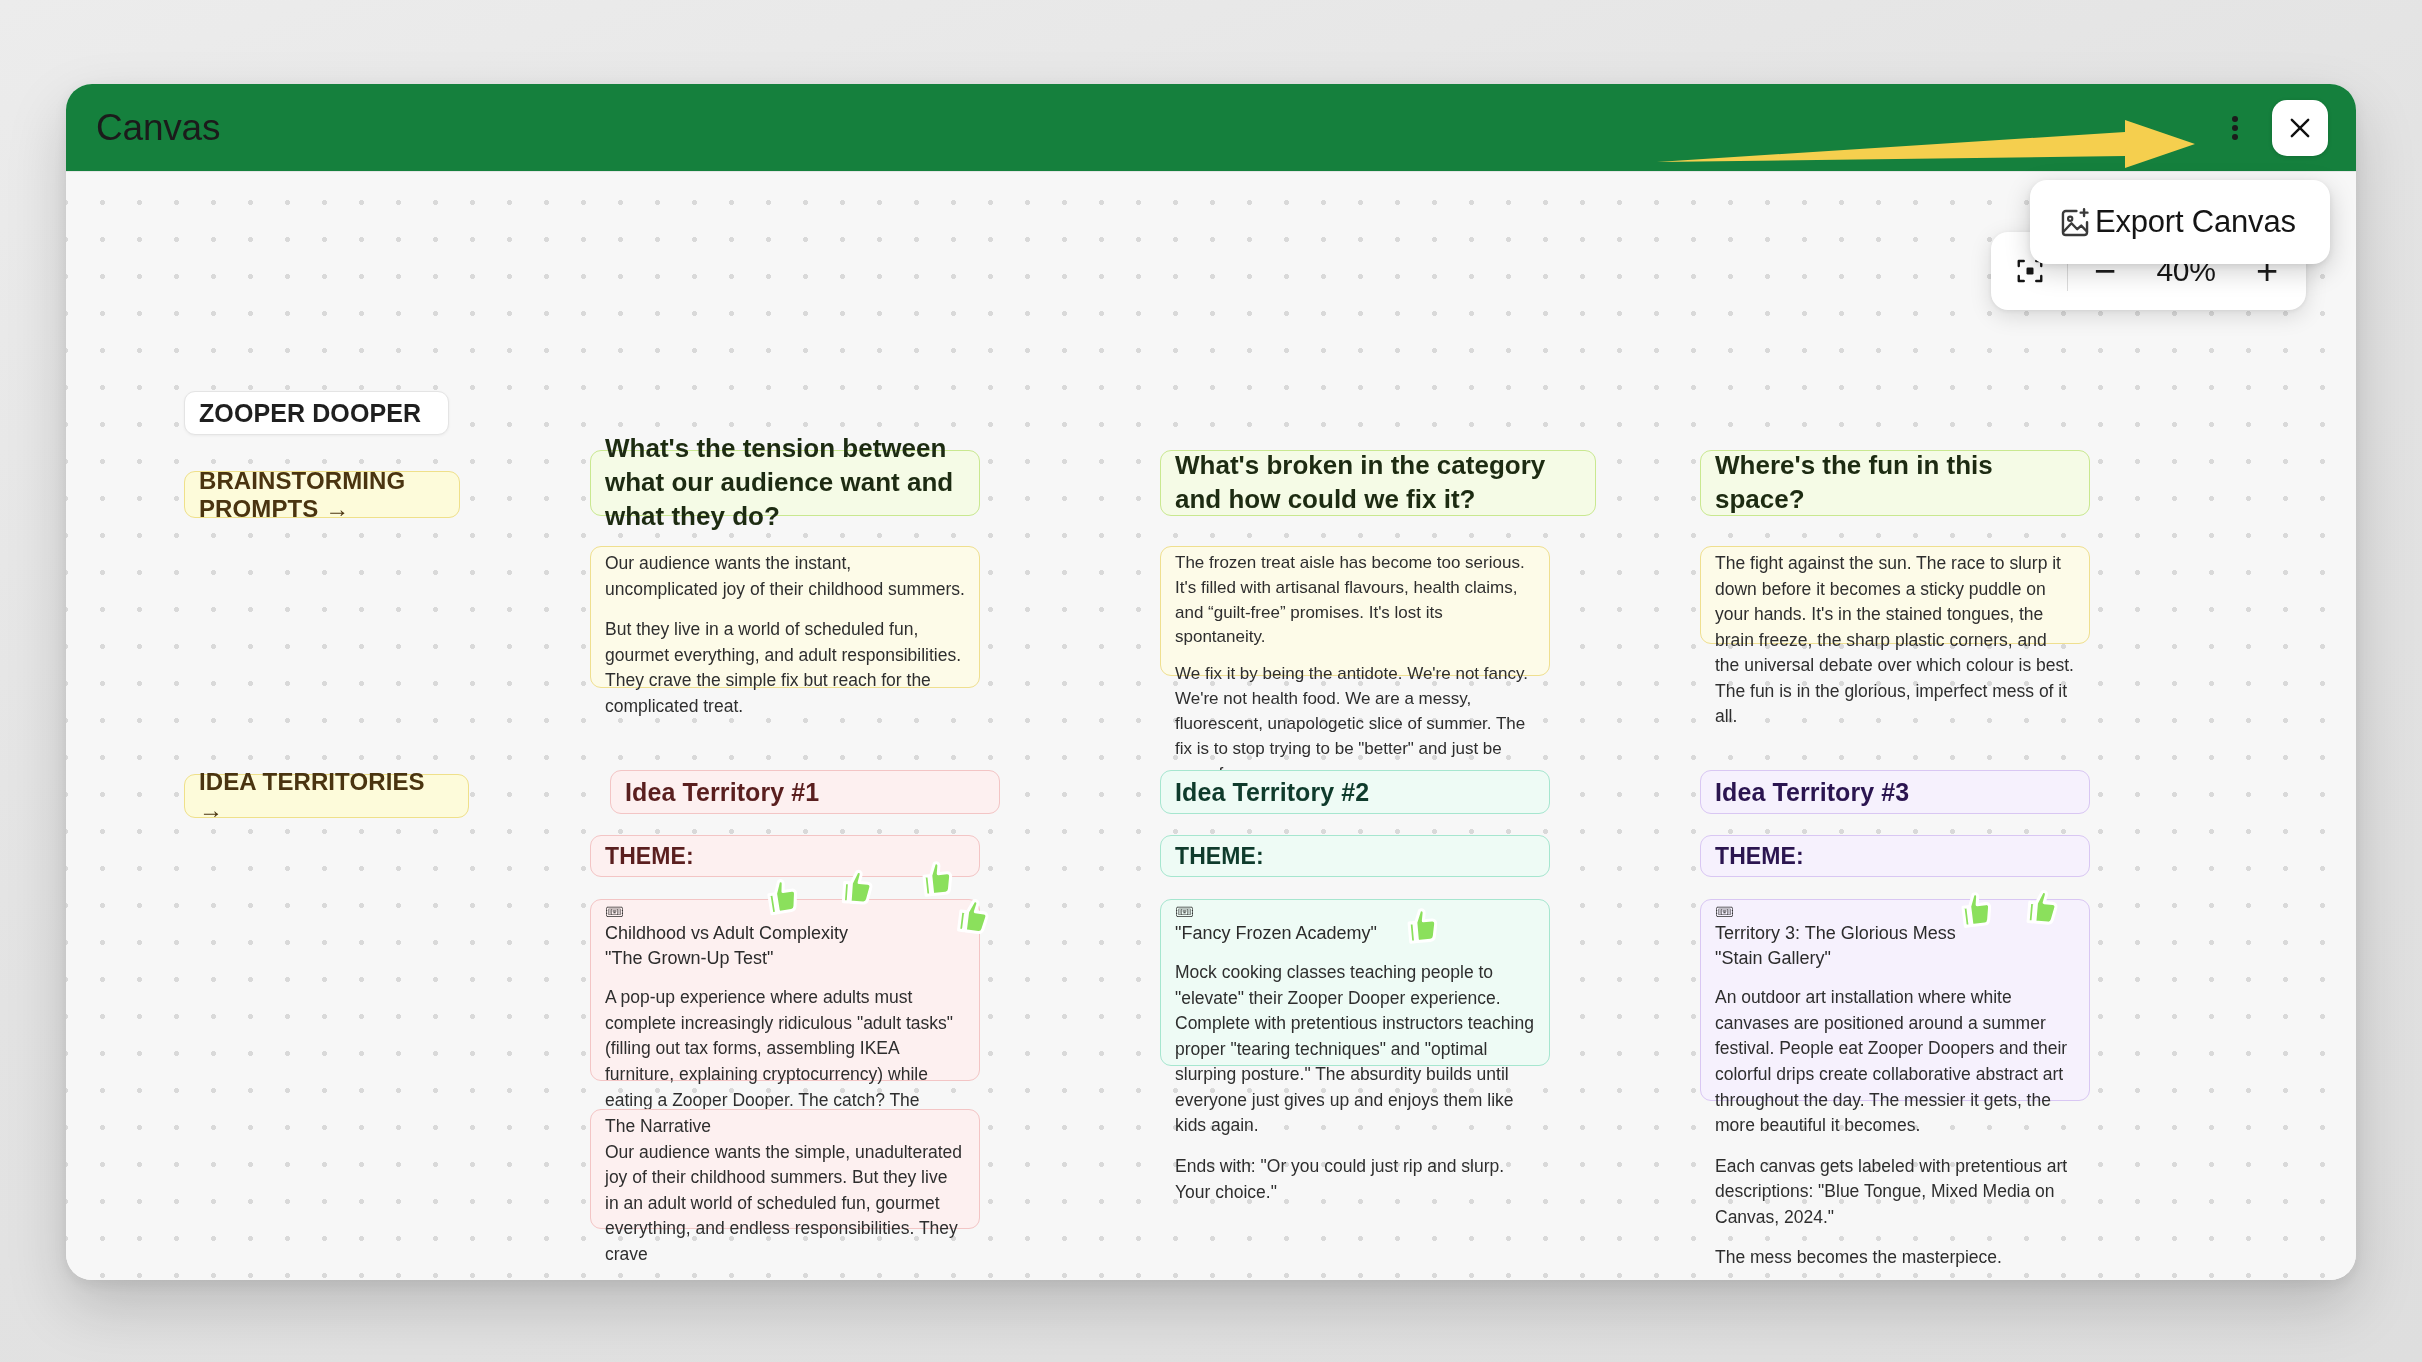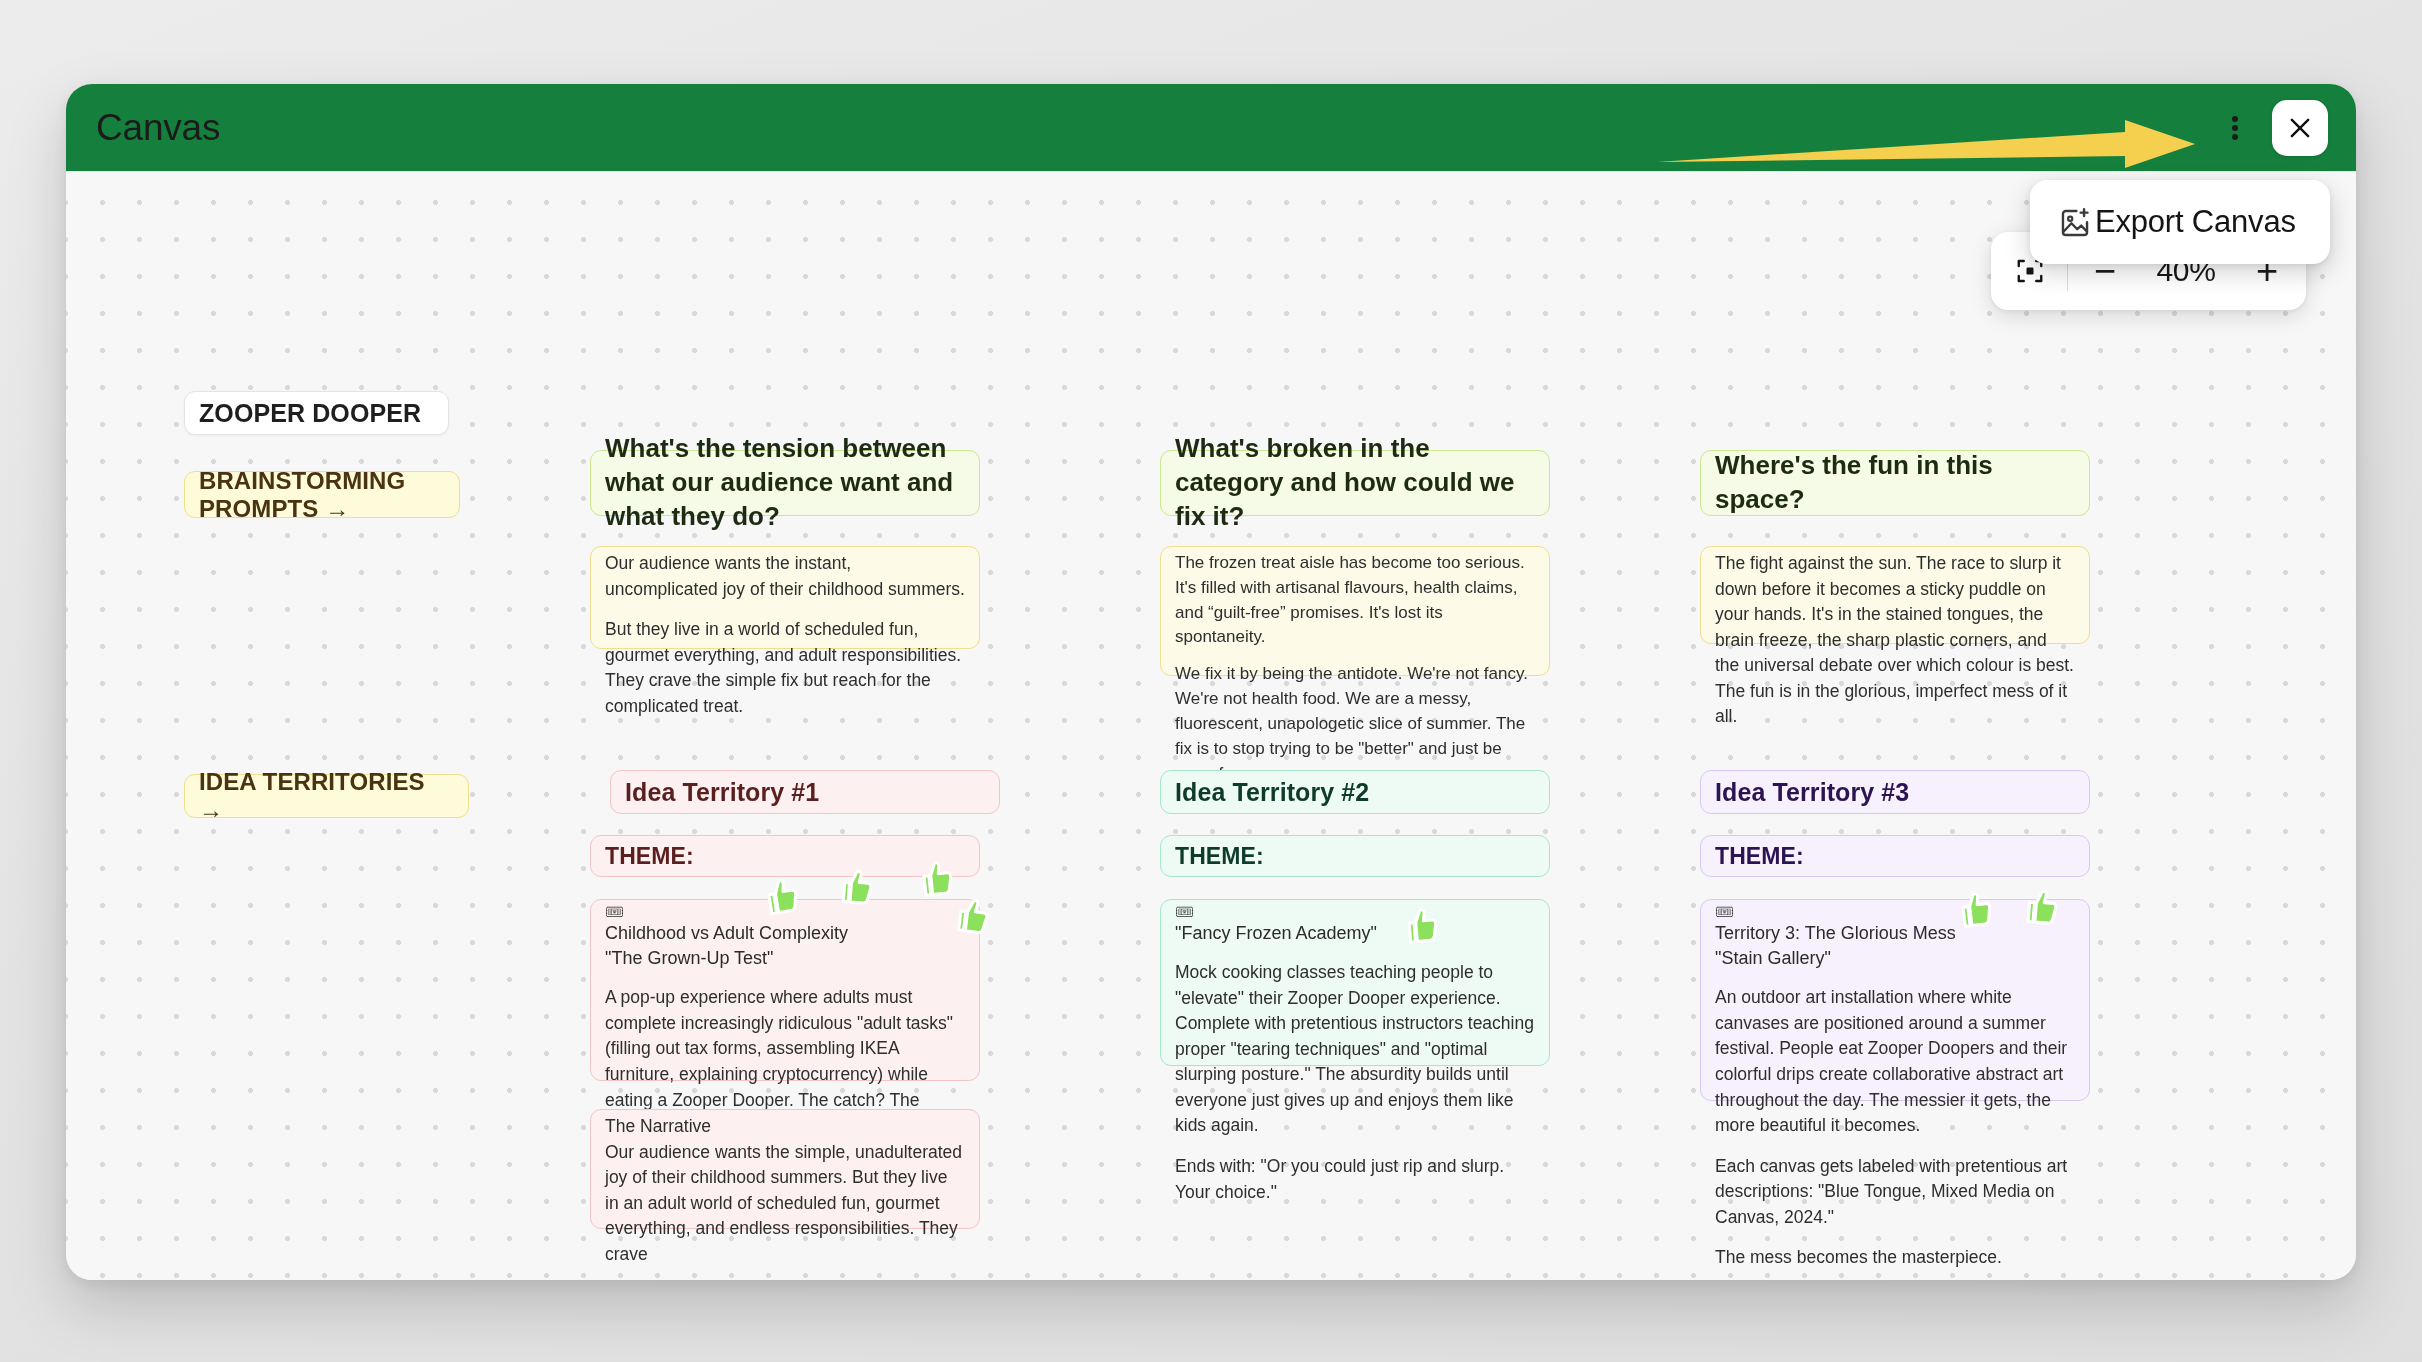--- a/index.html
+++ b/index.html
@@ -317,28 +317,28 @@
     </div>
 
     <div class="card card-yellow-label label-card" style="left:118px; top:602px; width:285px; height:44px;">
       <span class="section-label-text">IDEA TERRITORIES →</span>
     </div>
 
     <div class="card card-green" style="left:524px; top:278px; width:390px; height:66px; display:flex; align-items:center;">
       <div class="prompt-text">What's the tension between what our audience want and what they do?</div>
     </div>
 
-    <div class="card card-yellow" style="left:524px; top:374px; width:390px; height:103px;">
+    <div class="card card-yellow" style="left:524px; top:374px; width:390px; height:142px;">
       <div class="body-text">
         <p>Our audience wants the instant, uncomplicated joy of their childhood summers.</p>
         <p>But they live in a world of scheduled fun, gourmet everything, and adult responsibilities. They crave the simple fix but reach for the complicated treat.</p>
       </div>
     </div>
 
-    <div class="card card-green" style="left:1094px; top:278px; width:390px; height:66px; display:flex; align-items:center;justify-content:center;">
+    <div class="card card-green" style="left:1094px; top:278px; width:436px; height:66px; display:flex; align-items:center;justify-content:center;">
       <div class="prompt-text">What's broken in the category and how could we fix it?</div>
     </div>
 
     <div class="card card-yellow" style="left:1094px; top:374px; width:390px; height:130px;">
       <div class="body-text" style="font-size:17px;">
         <p style="margin-bottom:12px;">The frozen treat aisle has become too serious. It's filled with artisanal flavours, health claims, and “guilt-free” promises. It's lost its spontaneity.</p>
         <p>We fix it by being the antidote. We're not fancy. We're not health food. We are a messy, fluorescent, unapologetic slice of summer. The fix is to stop trying to be "better" and just be more fun.</p>
       </div>
     </div>
 

